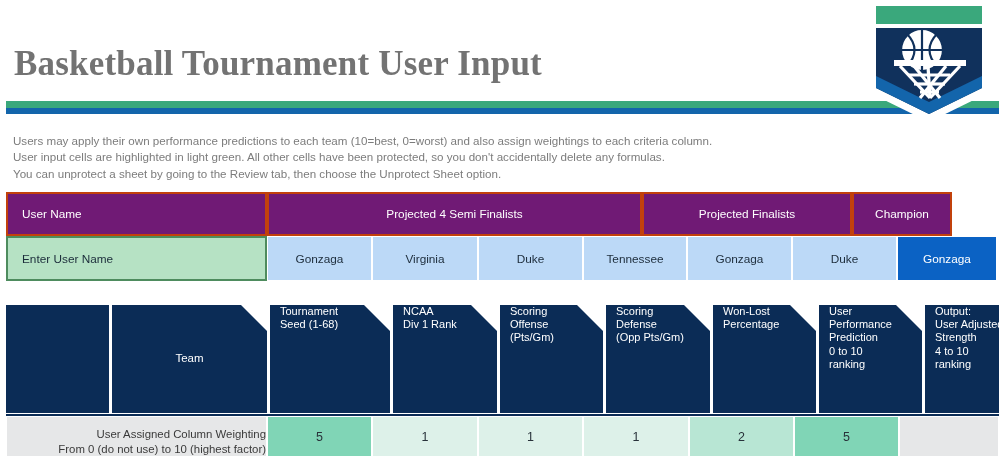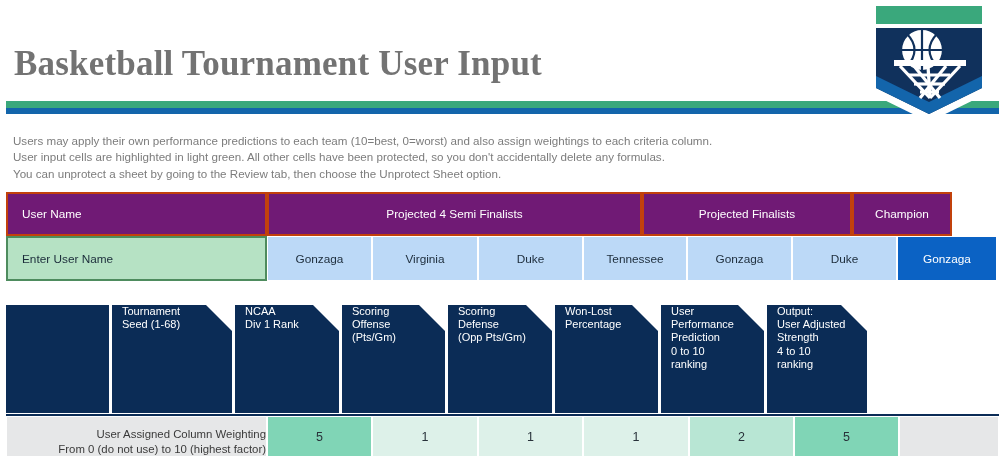--- a/index.html
+++ b/index.html
@@ -222,20 +222,23 @@
   <div class="cell" style="width:106px">Virginia</div>
   <div class="cell" style="width:105px">Duke</div>
   <div class="cell" style="width:104px">Tennessee</div>
   <div class="cell" style="width:105px">Gonzaga</div>
   <div class="cell" style="width:105px">Duke</div>
   <div class="cell champion" style="width:100px">Gonzaga</div>
 </div>
 
 <div class="grid" id="col-headers">
   <div class="colhead plain" style="width:103px"></div>
+  <div class="colhead team" style="width:155px">
+    <span class="lines">Team</span>
+  </div>
   <div class="colhead" style="width:120px">
     <span class="lines">Tournament
 Seed (1-68)</span>
   </div>
   <div class="colhead" style="width:104px">
     <span class="lines">NCAA
 Div 1 Rank</span>
   </div>
   <div class="colhead" style="width:103px">
     <span class="lines">Scoring

